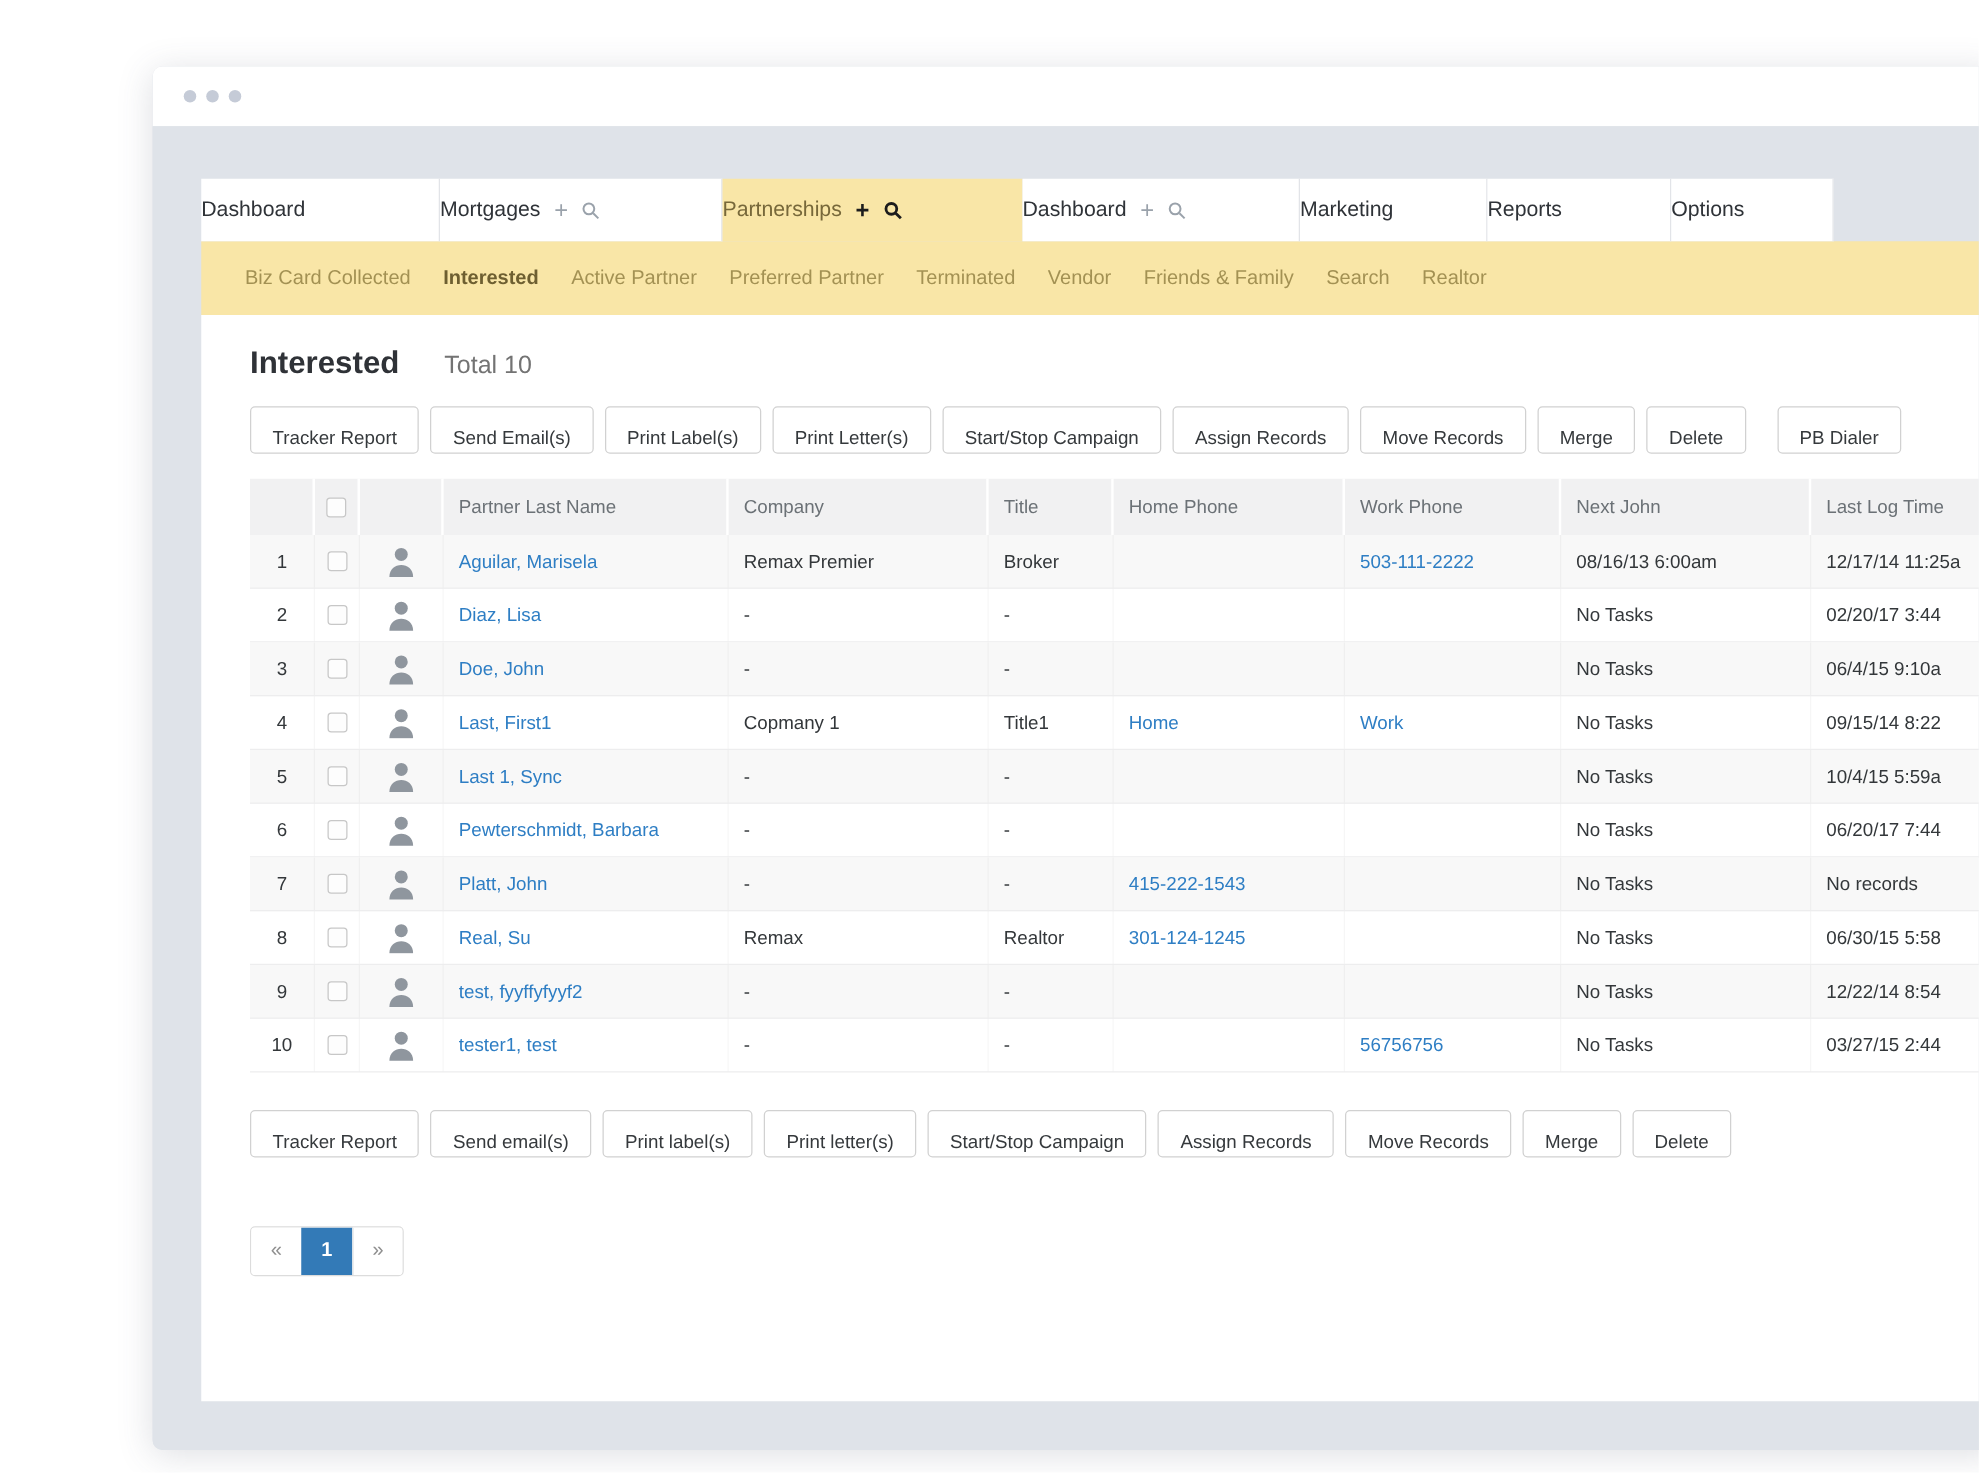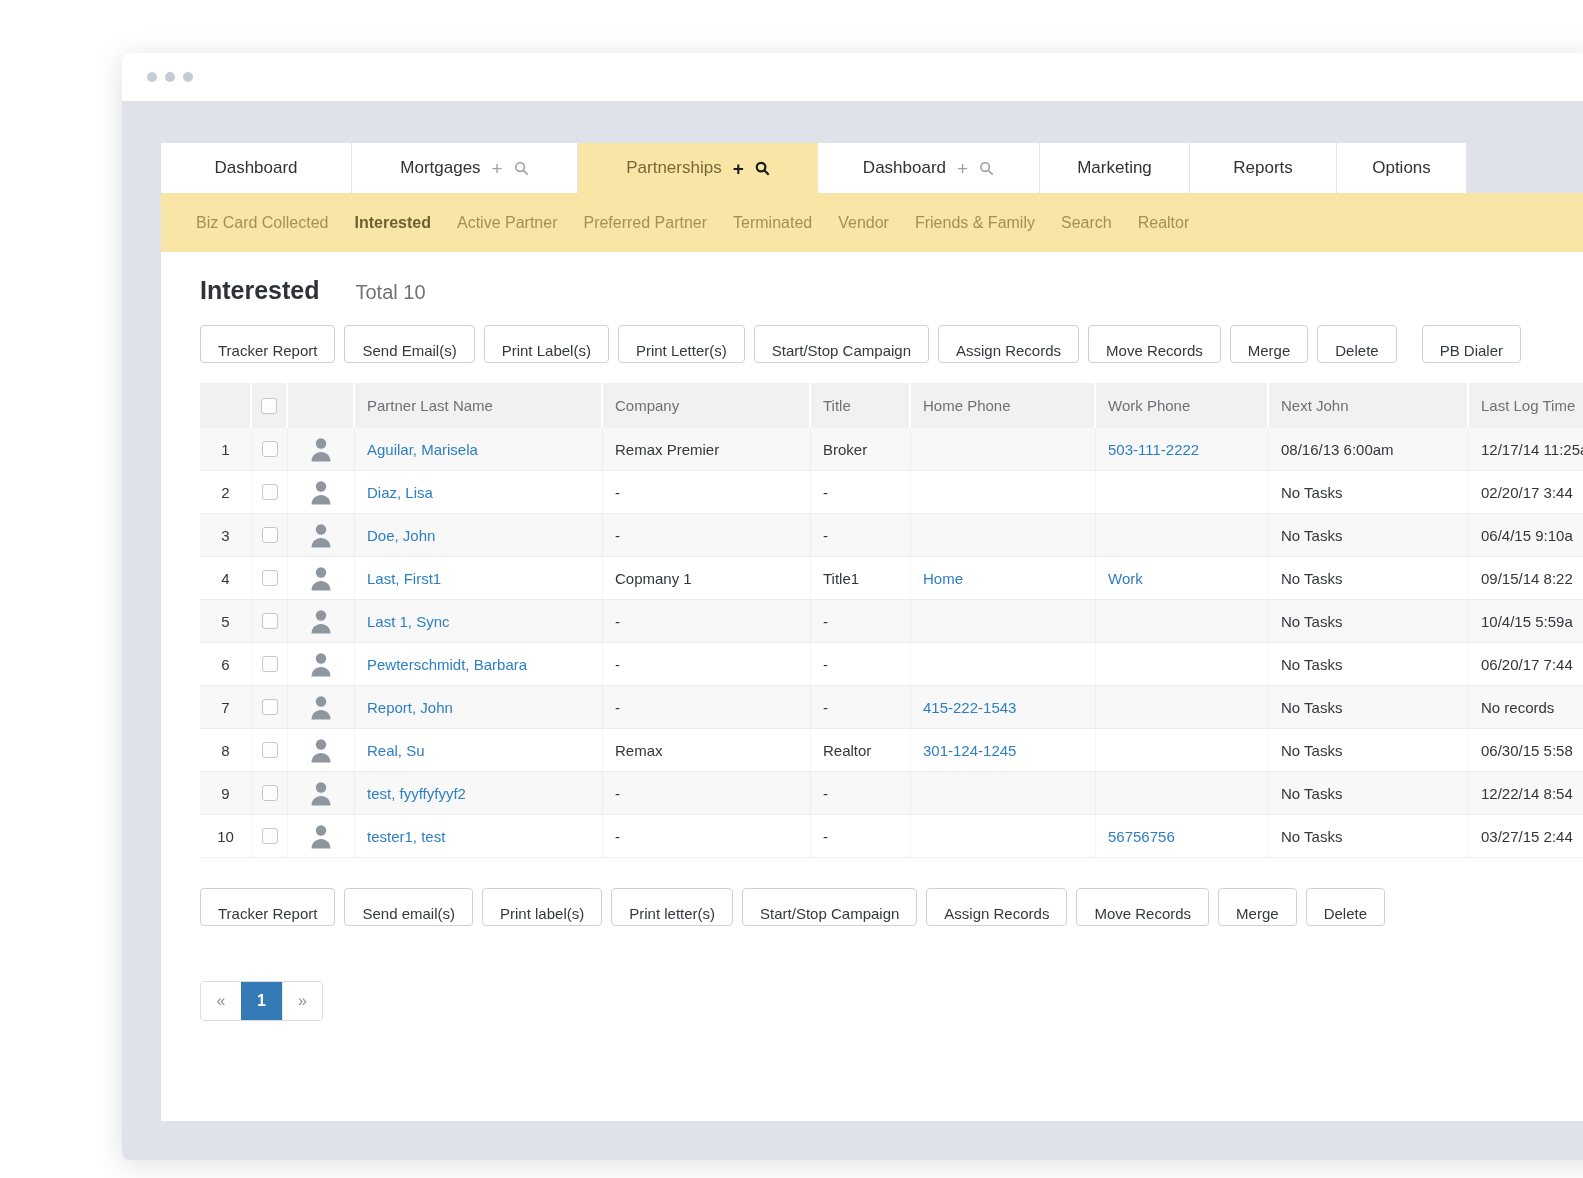--- a/index.html
+++ b/index.html
@@ -18,21 +18,21 @@
     height:48px; background:#ffffff; display:flex; align-items:center;
     padding-left:25px; gap:8px;
   }
   .dot { width:10px; height:10px; border-radius:50%; background:#c5cbd7; }
   .appbody { position:absolute; top:48px; left:0; right:0; bottom:0; background:#dfe3e9; }
   .app { position:absolute; left:39px; top:42px; right:0; }
 
   
   .tabbar { display:flex; height:50px; }
   .tab {
-    background:#ffffff; display:flex; align-items:center; justify-content:center;
+    background:#ffffff; display:flex; align-items:center; justify-content:flex-start;
     gap:11px; font-size:17px; color:#2f3338; border-right:1px solid #e2e4e8;
     cursor:default; flex:none;
   }
   .tab.active { background:#f9e6a7; color:#77683a; border-right:none; }
   .tab .plus { font-size:19px; color:#9aa2ab; line-height:1; }
   .tab.active .plus { color:#1c1c1c; font-weight:bold; }
   .tab .mag { color:#9aa2ab; }
   .tab.active .mag { color:#1c1c1c; }
   .tab.active .mag circle, .tab.active .mag line { stroke-width:2.4; }
 
@@ -70,21 +70,21 @@
   .th.cen { justify-content:center; padding-left:0; }
   .rows .trow { display:flex; height:43px; align-items:center; border-bottom:1px solid #ededee; }
   .rows .trow:nth-child(odd) { background:#f8f8f8; }
   .td {
     font-size:15px; color:#33373a; padding-left:12px; flex:none;
     border-right:1px solid rgba(0,0,0,0.035); height:100%;
     display:flex; align-items:center; overflow:hidden; white-space:nowrap;
   }
   .td.cen { justify-content:center; padding-left:0; }
   .c-num { width:52px; }  .c-cb { width:36px; }  .c-av { width:67px; }
-  .c-name { width:248px; } .c-co { width:208px; } .c-ti { width:100px; }
+  .c-name { width:228px; } .c-co { width:208px; } .c-ti { width:100px; }
   .c-hp { width:185px; }  .c-wp { width:173px; } .c-nt { width:200px; }
   .c-ll { width:160px; border-right:none; }
   .lnk { color:#2e7ec4; text-decoration:none; cursor:pointer; }
   .cb {
     width:16px; height:16px; border:1px solid #c7c7c7; border-radius:3px;
     background:#fdfdfd; display:inline-block;
   }
   .avatar { fill:#8f969e; display:block; }
 
   
@@ -363,21 +363,21 @@
               <div class="td cen c-cb">
                   <span class="cb"></span>
                 </div>
               <div class="td cen c-av">
                   <svg class="avatar" width="24" height="26" viewBox="0 0 24 26">
                     <circle cx="12" cy="7.5" r="5.2"></circle>
                     <path d="M2.5 25.5c0-6.2 4.6-9.6 9.5-9.6s9.5 3.4 9.5 9.6z"></path>
                   </svg>
                 </div>
               <div class="td c-name">
-                  <a class="lnk">Report, John</a>
+                  <a class="lnk">Platt, John</a>
                 </div>
               <div class="td c-co">-</div>
               <div class="td c-ti">-</div>
               <div class="td c-hp">
                   <a class="lnk">415-222-1543</a>
                 </div>
               <div class="td c-wp">
                   <a class="lnk"></a>
                 </div>
               <div class="td c-nt">No Tasks</div>

